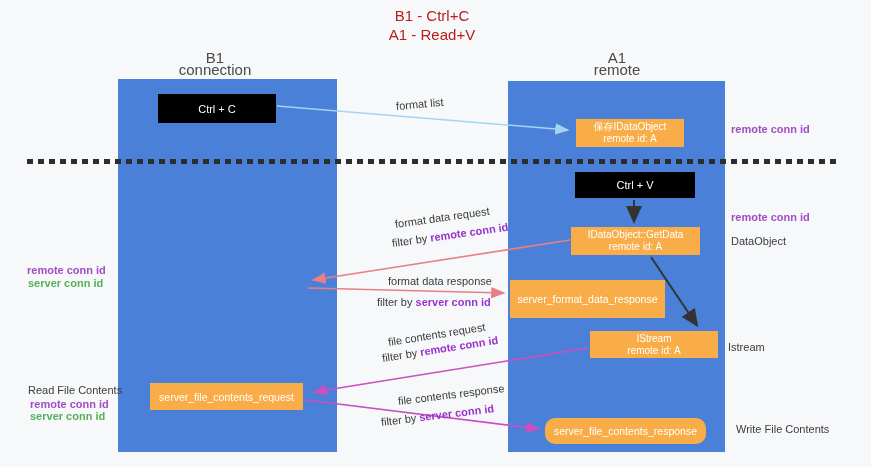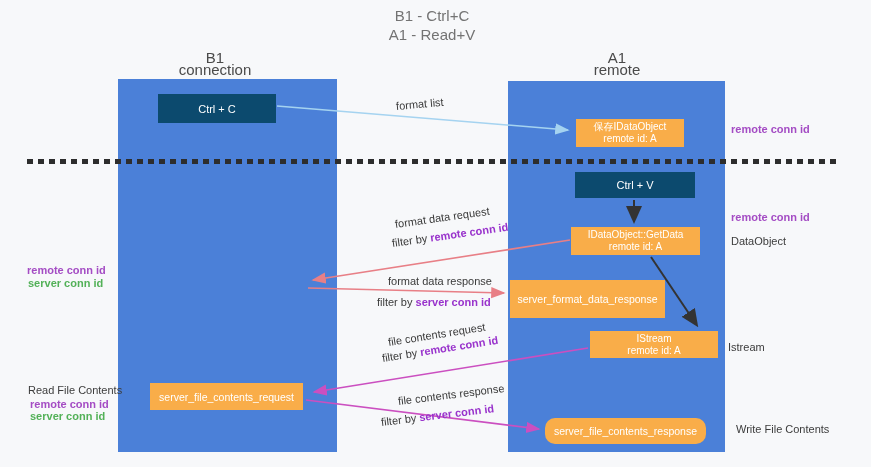--- a/index.html
+++ b/index.html
@@ -3,28 +3,28 @@
 <meta charset="utf-8">
 <style>
   html,body{margin:0;padding:0;background:#f1f2f4;}
   #canvas{
     position:relative;width:871px;height:467px;overflow:hidden;
     background:#f7f8fa;
     font-family:"Liberation Sans","DejaVu Sans",sans-serif;
     color:#3c3c3c;
   }
   .abs{position:absolute;}
-  .title-line{width:260px;text-align:center;font-size:15px;color:#737373;}
+  .title-line{width:260px;text-align:center;font-size:15px;color:#b91c1c;}
   .col-header{width:120px;text-align:center;font-size:15px;color:#4a4a4a;line-height:12px;}
   .column{background:#4b80d8;z-index:1;}
   .box{
     z-index:3;display:flex;flex-direction:column;align-items:center;justify-content:center;
     color:#ffffff;text-align:center;font-size:11px;line-height:12px;
   }
-  .box.green{background:#0c4a6e;}
+  .box.green{background:#000000;}
   .box.orange{background:#f9ad49;}
   .box .l2{font-size:10px;}
   .small{font-size:10.5px;}
   .side-label{z-index:5;font-size:11px;white-space:nowrap;}
   .purple{color:#a44cc4;font-weight:bold;}
   .green-label{color:#53b158;font-weight:bold;}
   .black-label{color:#3c3c3c;font-weight:normal;}
   .arrow-label{z-index:5;font-size:11px;color:#3a3a3a;white-space:nowrap;transform-origin:left center;}
   .filter-key{color:#9933cc;font-weight:bold;}
   .dashes{

